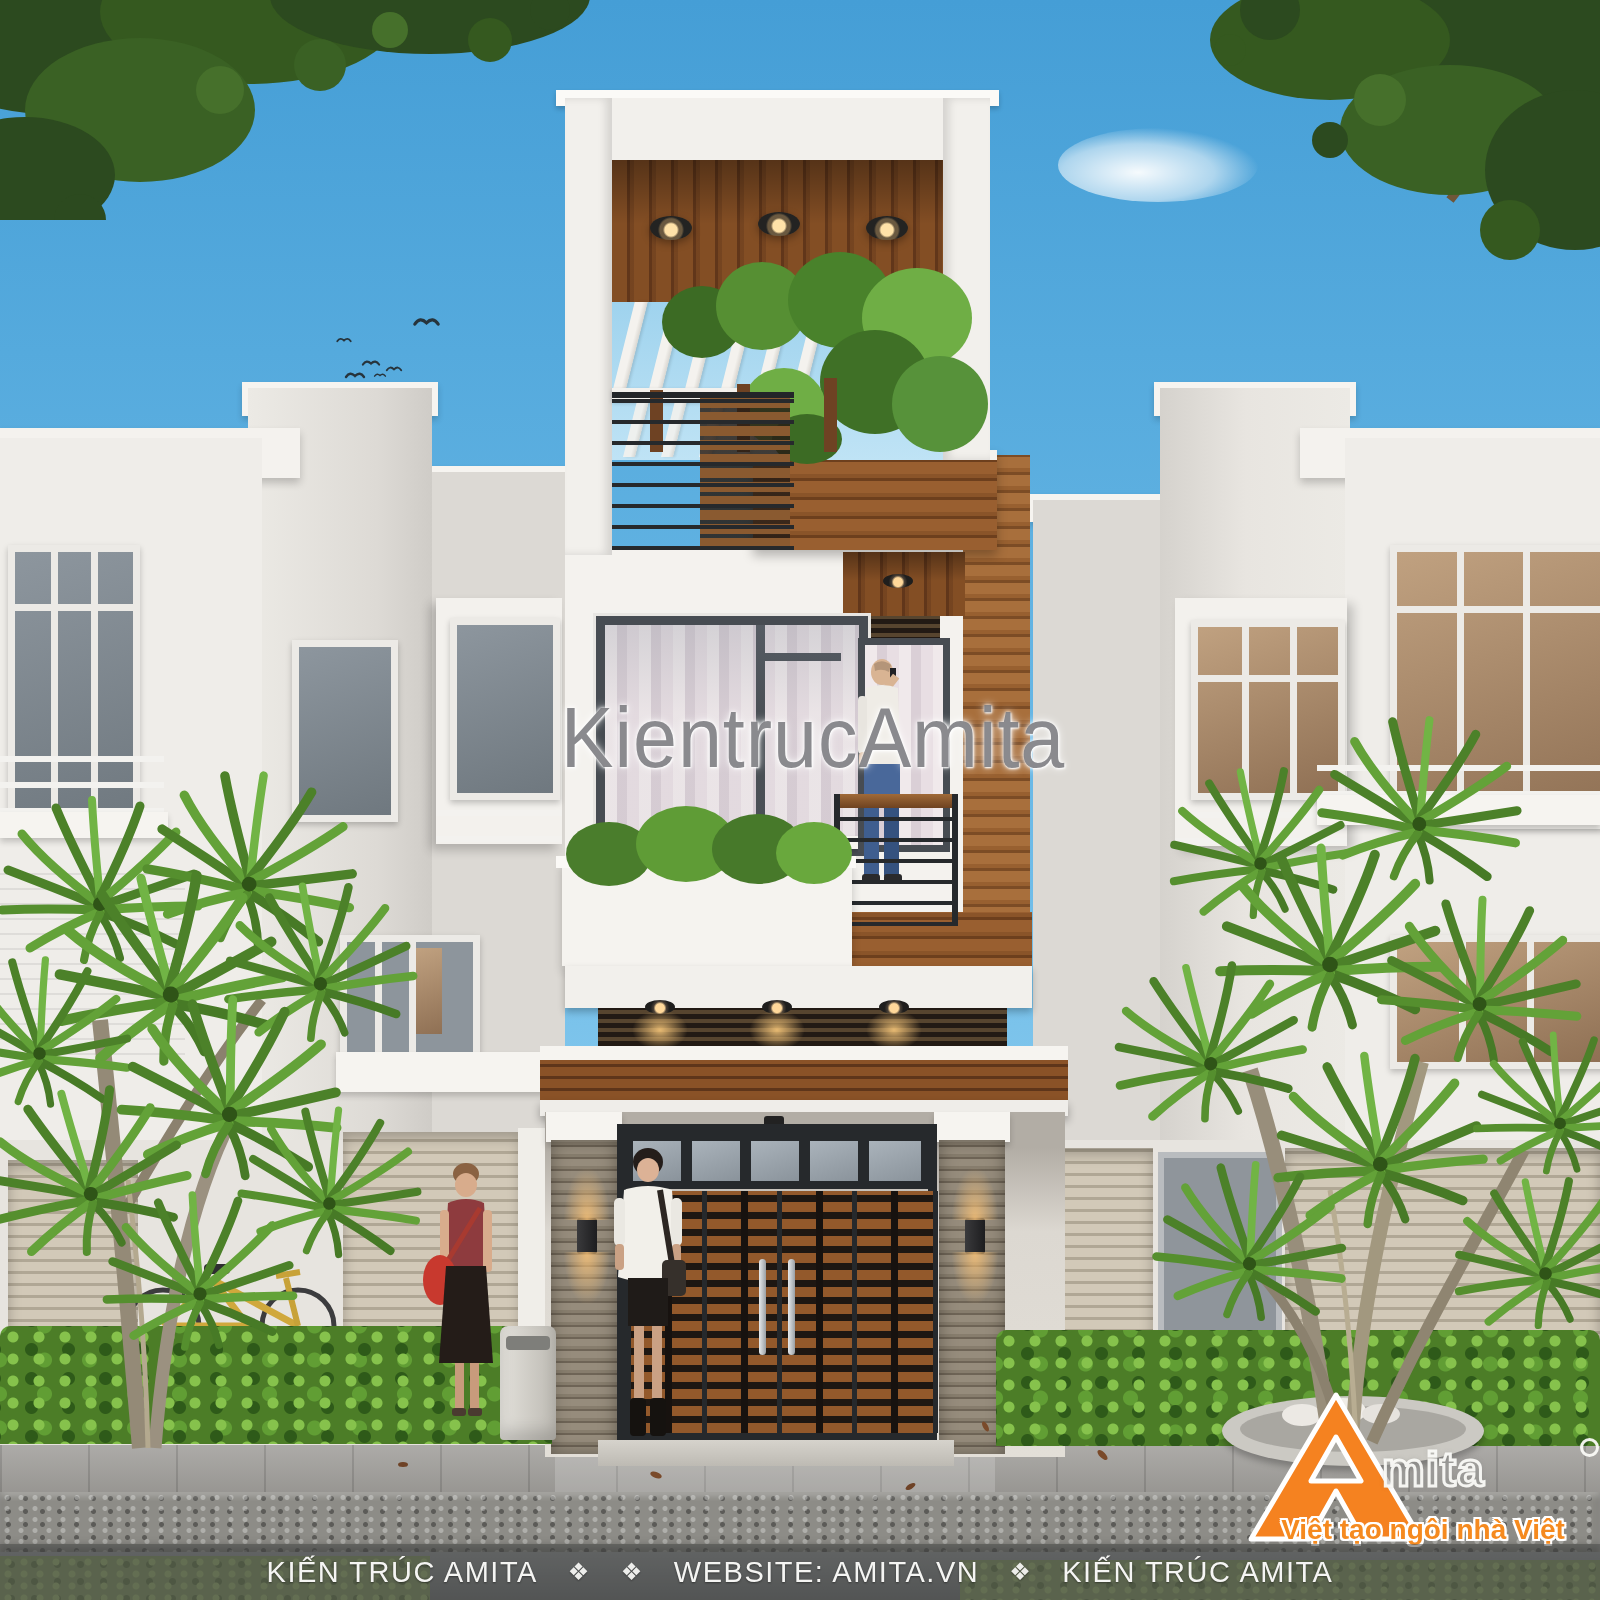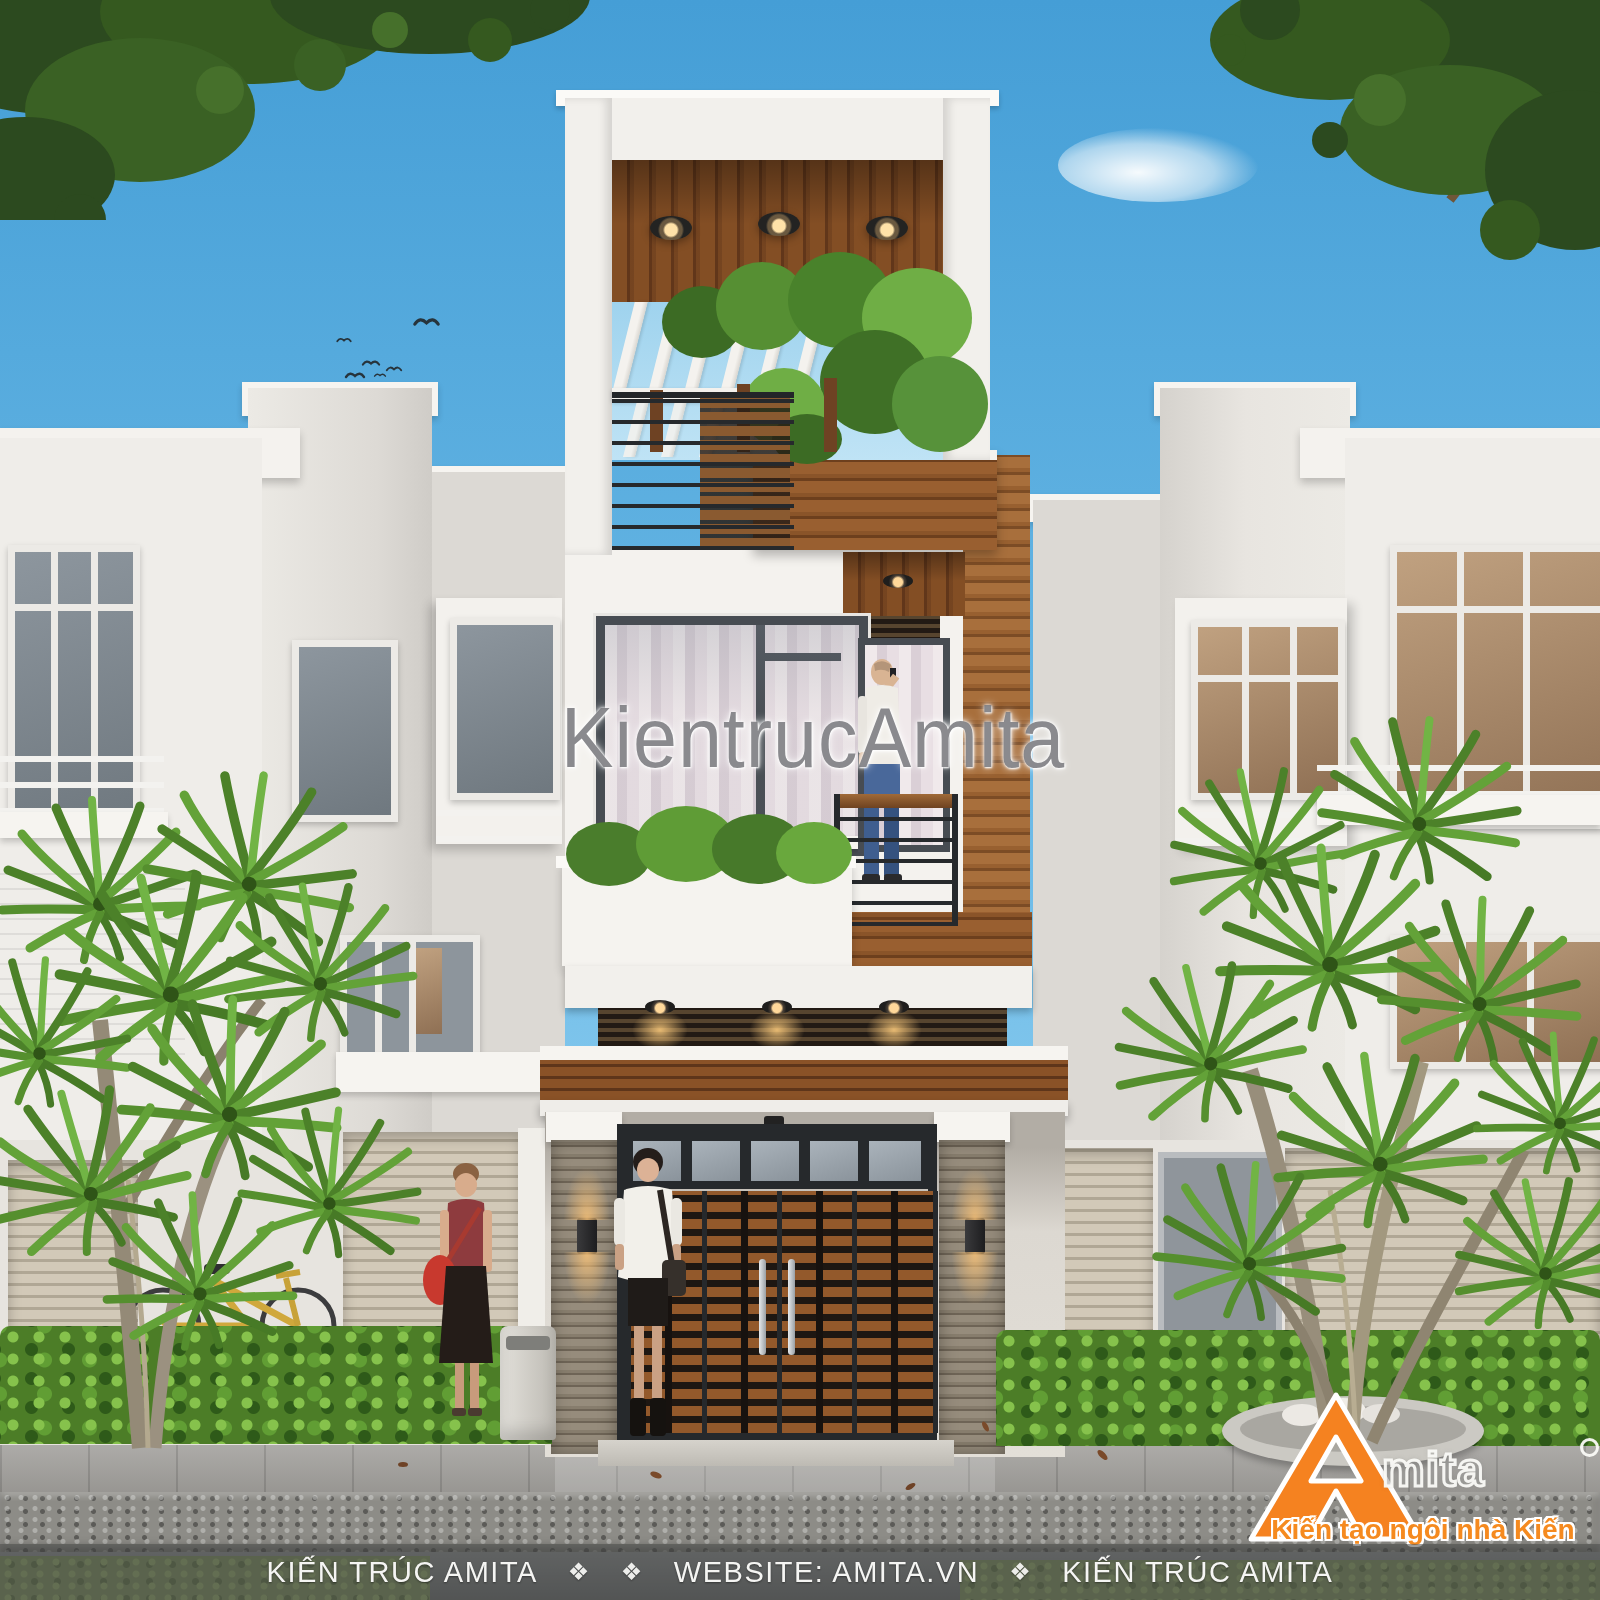--- a/index.html
+++ b/index.html
@@ -427,21 +427,21 @@
   <div class="abs" style="left:980px;top:1424px;width:11px;height:5px;background:#7a4a2a;border-radius:50%;transform:rotate(60deg);"></div>
 
   <div class="abs watermark">KientrucAmita</div>
 
   <div class="abs" style="left:1248px;top:1392px;width:360px;height:168px;">
     <svg class="abs" style="left:0;top:0;" width="176" height="150" viewBox="0 0 176 150">
       <path d="M88 3 L173 147 L115 147 L88 99 L61 147 L3 147 Z M88 45 L113 89 L63 89 Z" fill="#f58220" fill-rule="evenodd" stroke="#ffffff" stroke-width="5" stroke-linejoin="round"></path>
     </svg>
     <span class="abs mita" style="left:134px;top:50px;">mita</span>
     <span class="abs" style="left:332px;top:46px;width:13px;height:13px;border:3px solid rgba(250,250,247,.95);border-radius:50%;"></span>
-    <div class="abs tagline" style="left:10px;top:122px;width:330px;text-align:center;">Kiến tạo ngôi nhà Kiến</div>
+    <div class="abs tagline" style="left:10px;top:122px;width:330px;text-align:center;">Việt tạo ngôi nhà Việt</div>
   </div>
 
   <div class="abs footerbar">
     <span>KIẾN TRÚC AMITA</span>
     <span class="sep">❖</span>
     <span class="sep">❖</span>
     <span>WEBSITE: AMITA.VN</span>
     <span class="sep">❖</span>
     <span>KIẾN TRÚC AMITA</span>
   </div>

